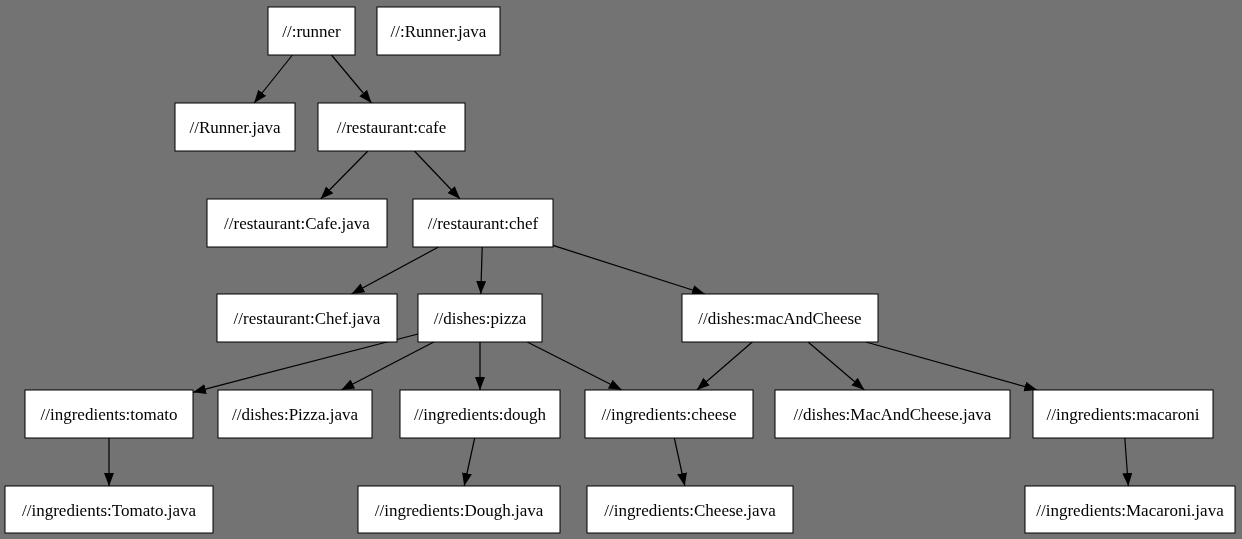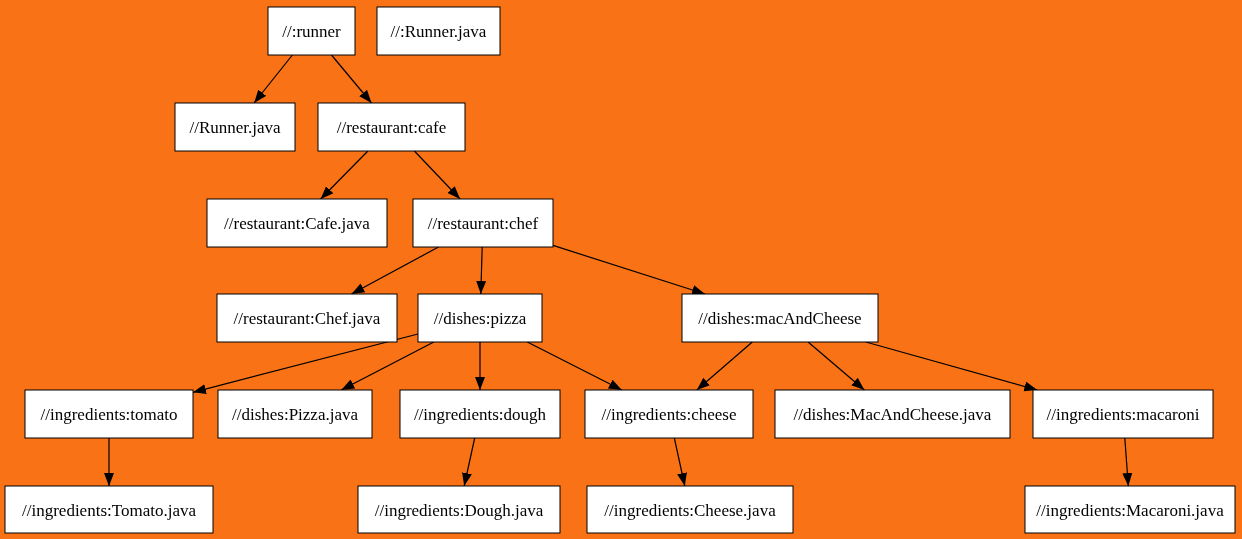--- a/index.html
+++ b/index.html
@@ -4,21 +4,21 @@
 <style>
   html, body {
     margin: 0;
     padding: 0;
     background: #ffffff;
   }
   .canvas {
     position: relative;
     width: 1242px;
     height: 539px;
-    background: #f97316;
+    background: #737373;
     overflow: hidden;
   }
   svg {
     display: block;
     font-family: "Liberation Serif", "DejaVu Serif", serif;
   }
   .node-box {
     fill: #ffffff;
     stroke: #000000;
     stroke-width: 1px;

